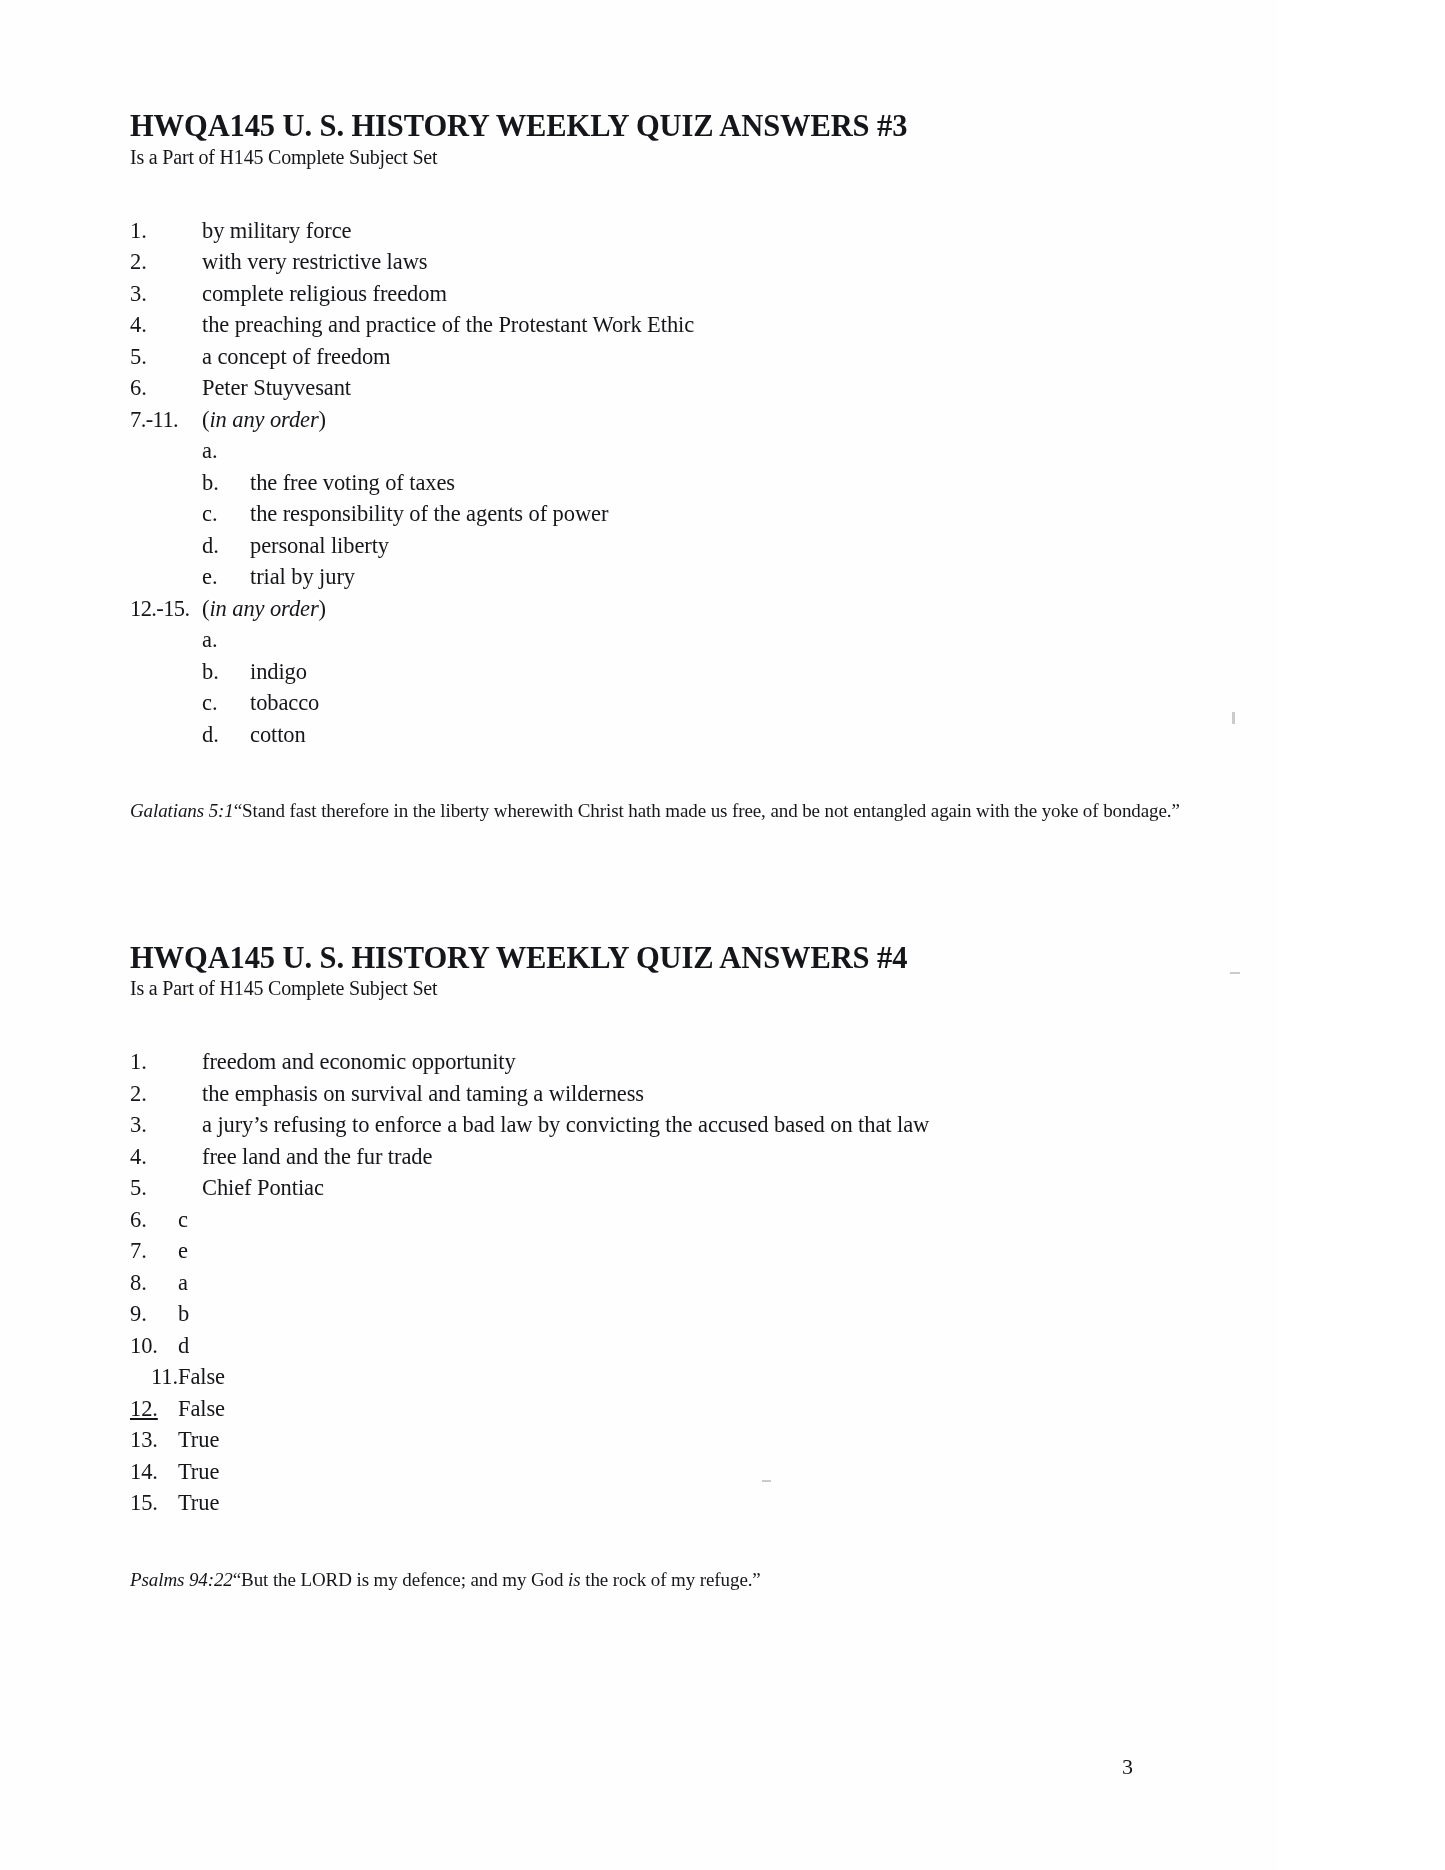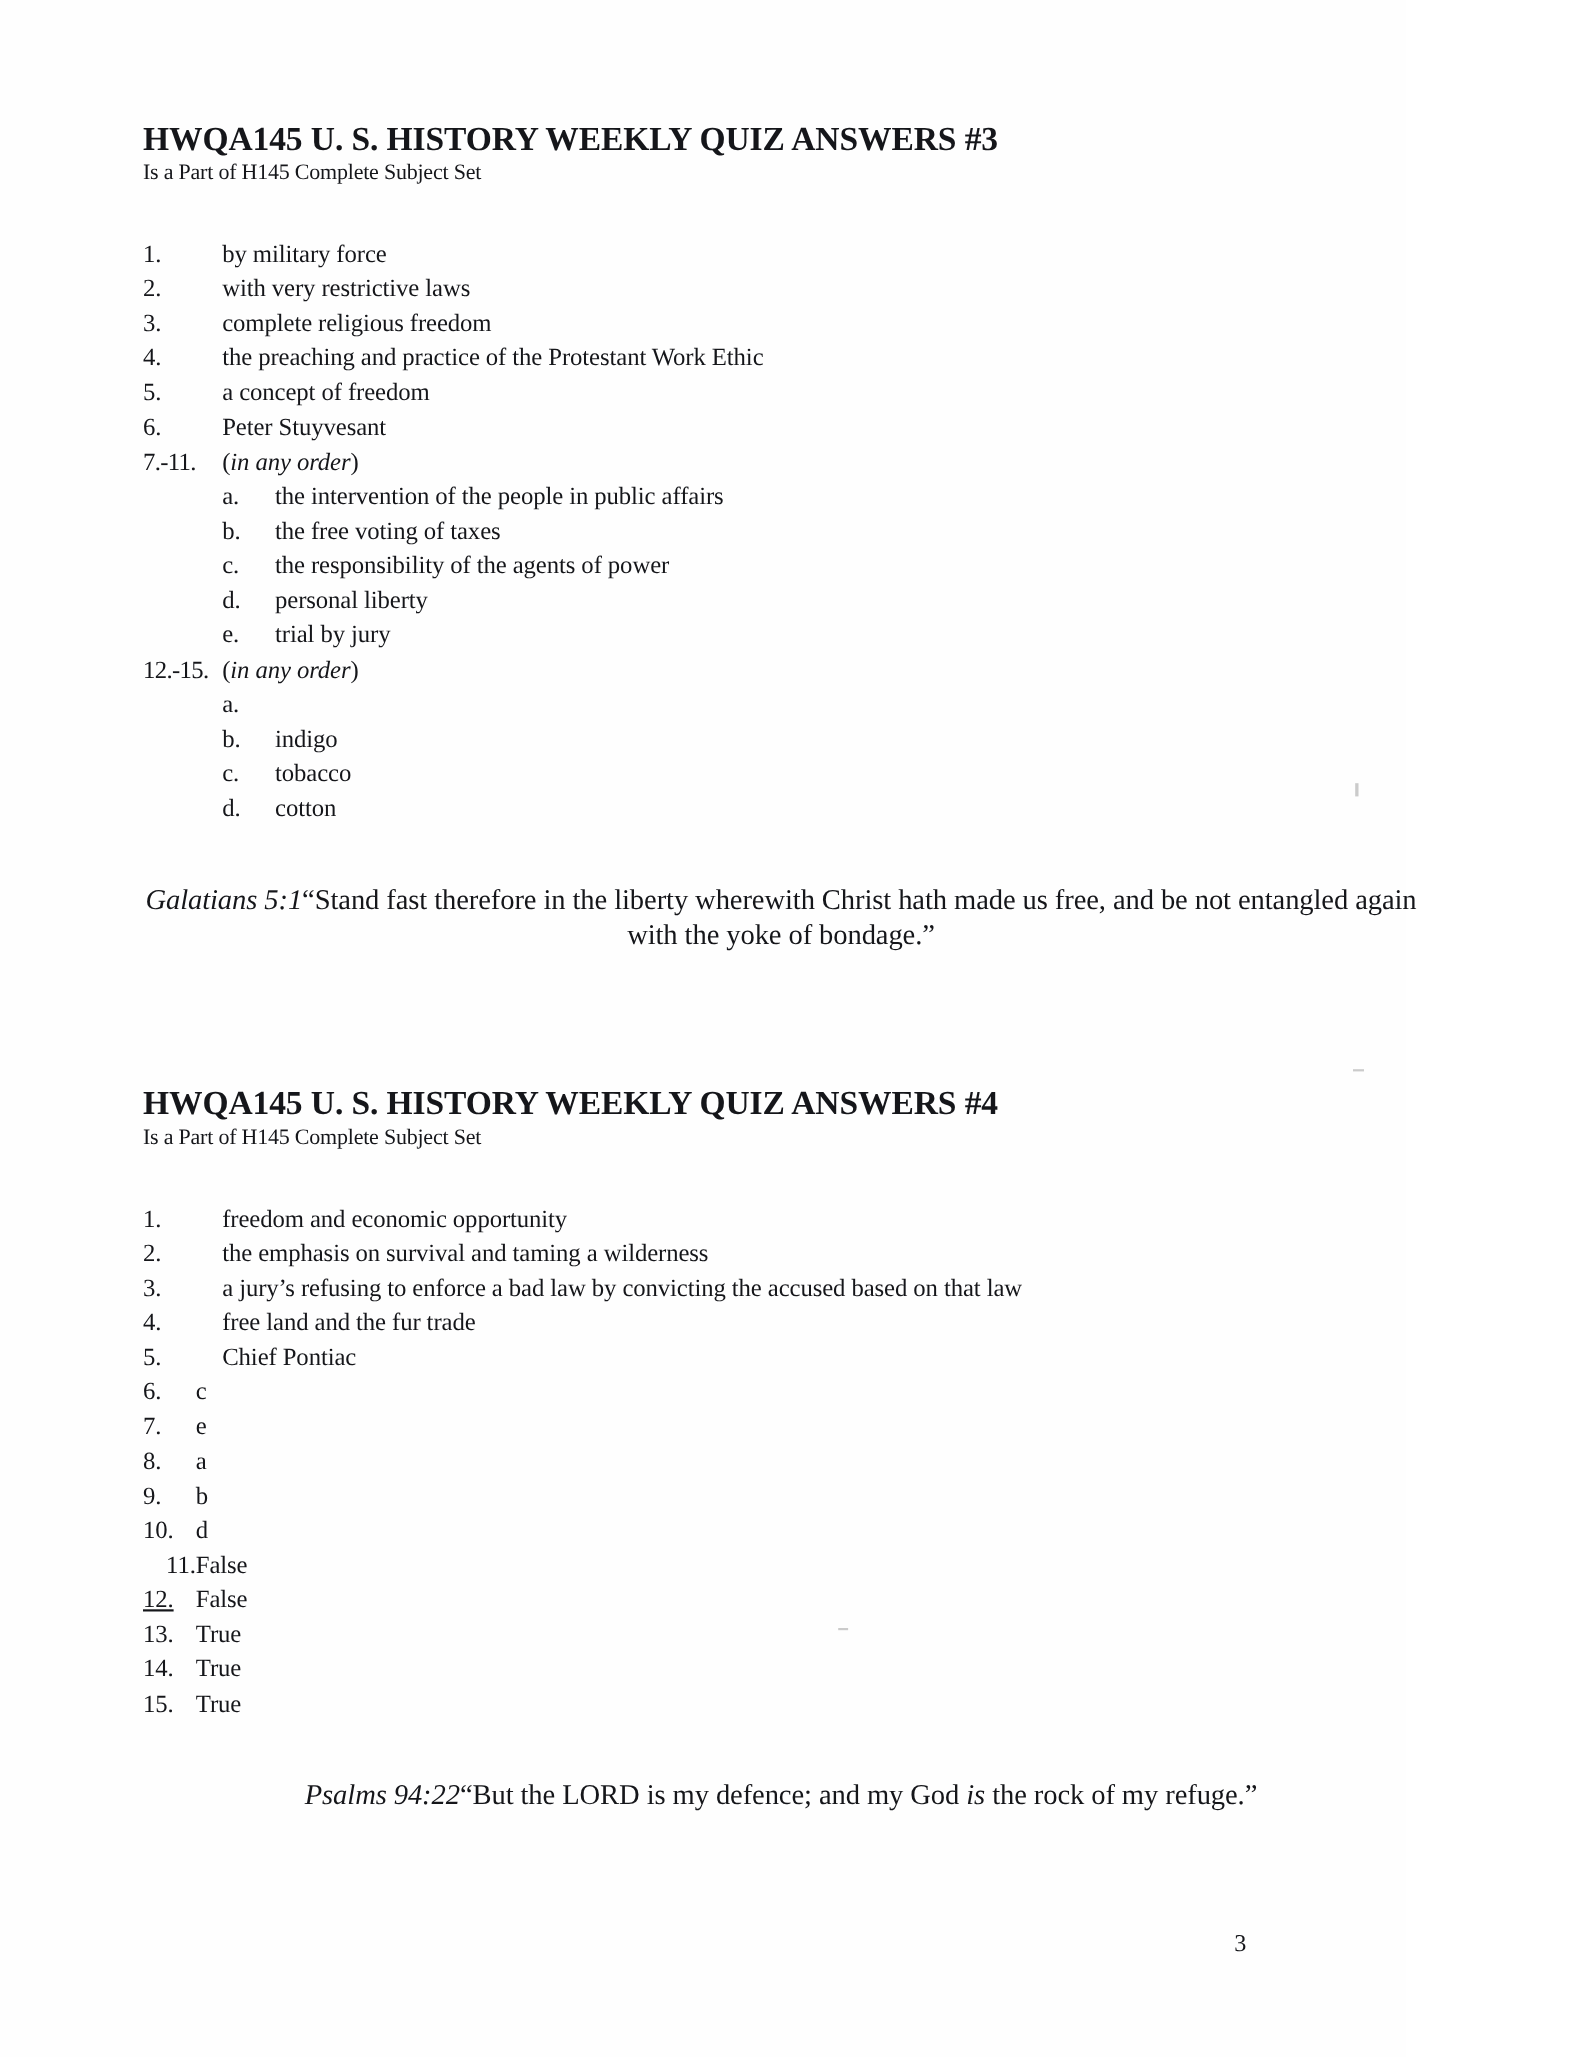--- a/index.html
+++ b/index.html
@@ -92,24 +92,24 @@
   .sub-letter {
     width: 48px;
     flex: 0 0 48px;
   }
   .sub-text { flex: 1 1 auto; }
 
   .italic { font-style: italic; }
 
   
   .scripture {
-    font-size: 26px;
+    font-size: 19px;
     line-height: 31.5px;
     letter-spacing: -0.1px;
-    text-align: center;
+    text-align: left;
   }
   .scripture .ref {
     font-style: italic;
   }
 
   
   .gap-sm { height: 26px; }
   .gap-md { height: 46px; }
   .gap-xl { height: 96px; }
 
@@ -175,21 +175,20 @@
       </ul>
 
       <div>
         <div class="answer-row">
           <span class="num wide">7.-11.</span>
           <span class="ans"><span>(</span><span class="italic">in any order</span><span>)</span></span>
         </div>
         <ul class="sub-list">
           <li class="sub-row">
             <span class="sub-letter">a.</span>
-            <span class="sub-text">the intervention of the people in public affairs</span>
           </li>
           <li class="sub-row">
             <span class="sub-letter">b.</span>
             <span class="sub-text">the free voting of taxes</span>
           </li>
           <li class="sub-row">
             <span class="sub-letter">c.</span>
             <span class="sub-text">the responsibility of the agents of power</span>
           </li>
           <li class="sub-row">

